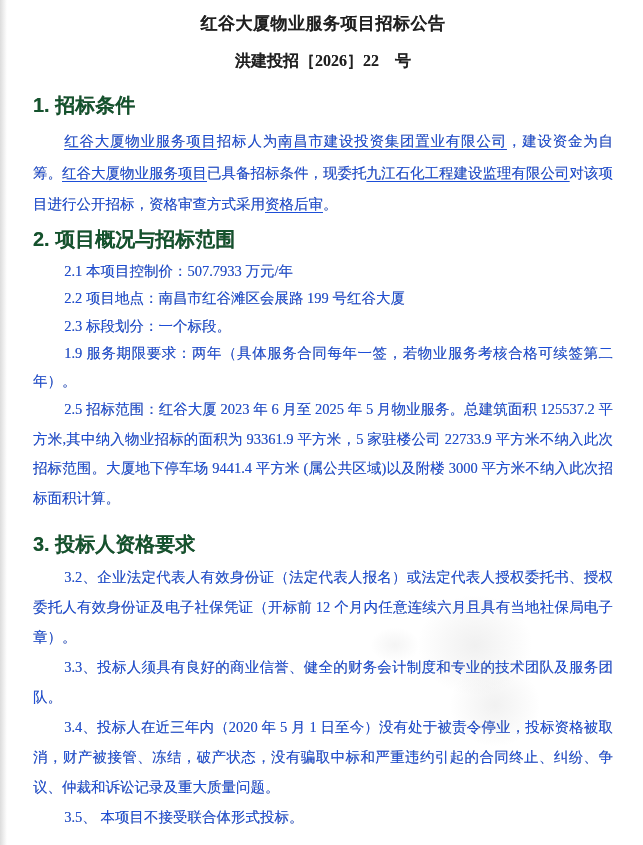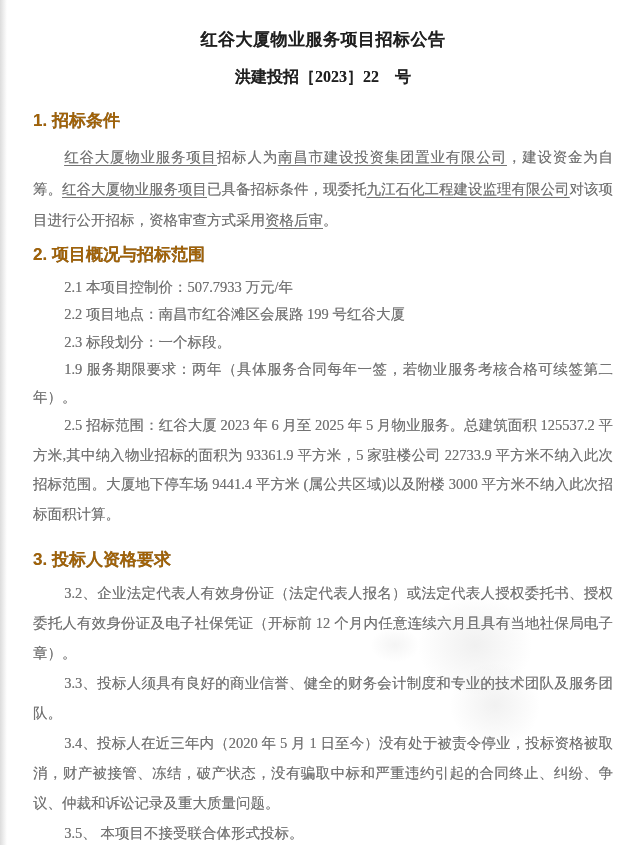--- a/index.html
+++ b/index.html
@@ -12,21 +12,21 @@
     height: 845px;
     overflow: hidden;
     font-family: "Liberation Serif", "DejaVu Serif", serif;
     color: #1f1f1f;
   }
   .page {
     position: relative;
     width: 643px;
     height: 845px;
     box-sizing: border-box;
-    padding: 20px 30px 0 33px;
+    padding: 4px 30px 0 33px;
     background: #ffffff;
   }
   
   .edge-shadow {
     position: absolute;
     left: 0; top: 0;
     width: 7px; height: 845px;
     background: linear-gradient(to right, rgba(40,40,40,0.16), rgba(40,40,40,0.0));
     pointer-events: none;
   }
@@ -54,37 +54,37 @@
   .doc-number {
     margin: 13px 0 0 0;
     text-align: center;
     font-size: 16px;
     font-weight: bold;
     line-height: 24px;
     text-shadow: 0 0 0.6px rgba(20,20,20,0.55);
   }
   .sec-heading {
     font-family: "Liberation Sans", "DejaVu Sans", sans-serif;
-    font-size: 17px;
+    font-size: 20px;
     font-weight: bold;
     line-height: 22px;
     margin: 0;
-    color: #a16207;
+    color: #14532d;
     text-shadow: 0 0 0.5px rgba(20,20,20,0.5);
   }
   .h1-space { margin-top: 21px; }
   .h2-space { margin-top: 7px; }
   .h3-space { margin-top: 20px; }
 
   .para, .item {
     font-size: 14.5px;
     text-align: justify;
     text-indent: 2.15em;
     margin: 0;
-    color: #737373;
+    color: #1d4ed8;
     text-shadow: 0 0 0.5px rgba(30,30,30,0.45);
   }
   .para { line-height: 31.5px; margin-top: 10px; }
   .sec2-items { margin-top: 8px; }
   .sec2-items .item { line-height: 27.5px; }
   .sec2-items .item-long { line-height: 29.5px; }
   .sec3-items { margin-top: 7px; }
   .sec3-items .item { line-height: 30px; }
   .u {
     text-decoration: underline;
@@ -95,21 +95,21 @@
 </head>
 <body>
 
 <div class="page">
   <div class="edge-shadow"></div>
   <div class="smudge smudge-1"></div>
   <div class="smudge smudge-2"></div>
   <div class="smudge smudge-3"></div>
 
   <h1 class="doc-title">红谷大厦物业服务项目招标公告</h1>
-  <div class="doc-number">洪建投招［2023］22　号</div>
+  <div class="doc-number">洪建投招［2026］22　号</div>
 
   <section>
     <h3 class="sec-heading h1-space">1. 招标条件</h3>
     <p class="para"><span class="u">红谷大厦物业服务项目</span><span>招标人为</span><span class="u">南昌市建设投资集团置业有限公司</span><span>，建设资金为自筹。</span><span class="u">红谷大厦物业服务项目</span><span>已具备招标条件，现委托</span><span class="u">九江石化工程建设监理有限公司</span><span>对该项目进行公开招标，资格审查方式采用</span><span class="u">资格后审</span><span>。</span></p>
   </section>
 
   <section>
     <h3 class="sec-heading h2-space">2. 项目概况与招标范围</h3>
     <div class="sec2-items">
       <p class="item">2.1 本项目控制价：507.7933 万元/年</p>

